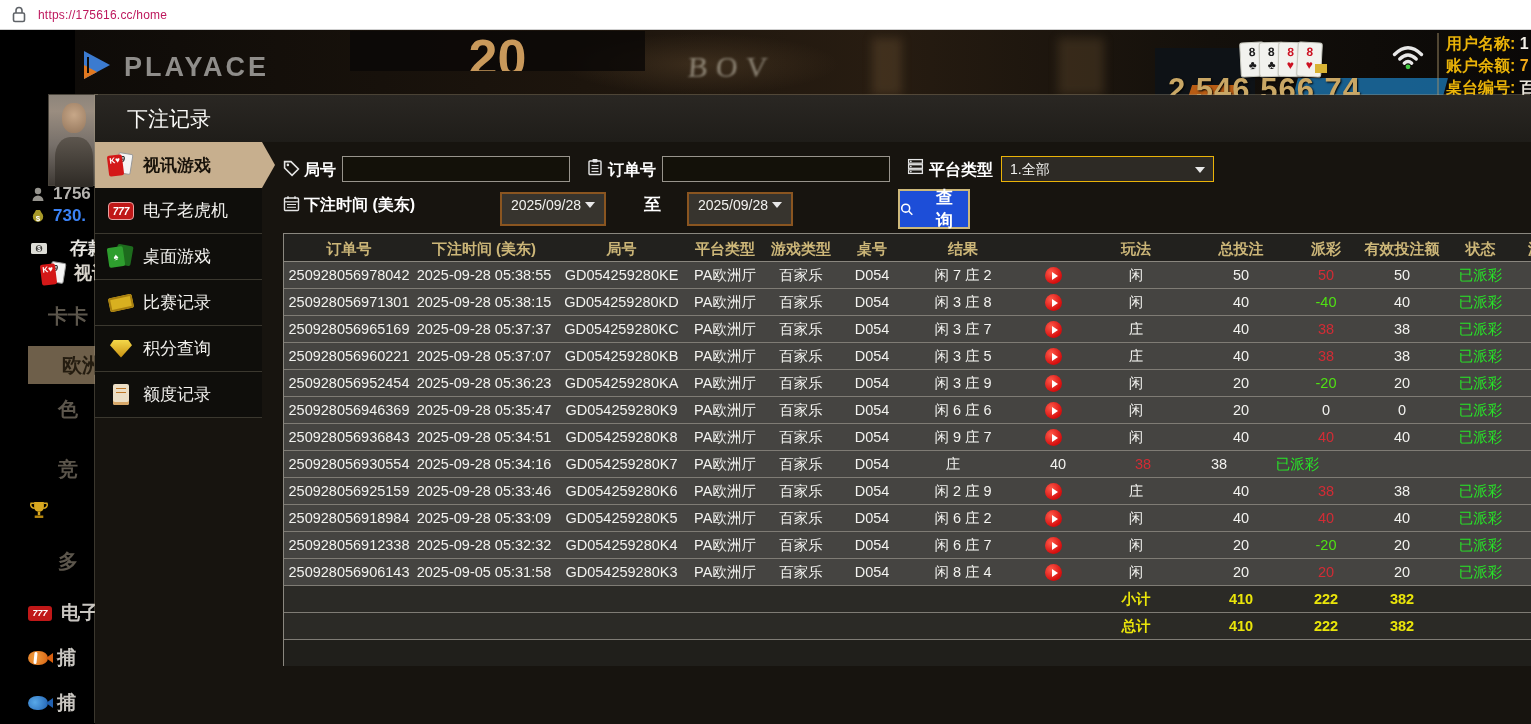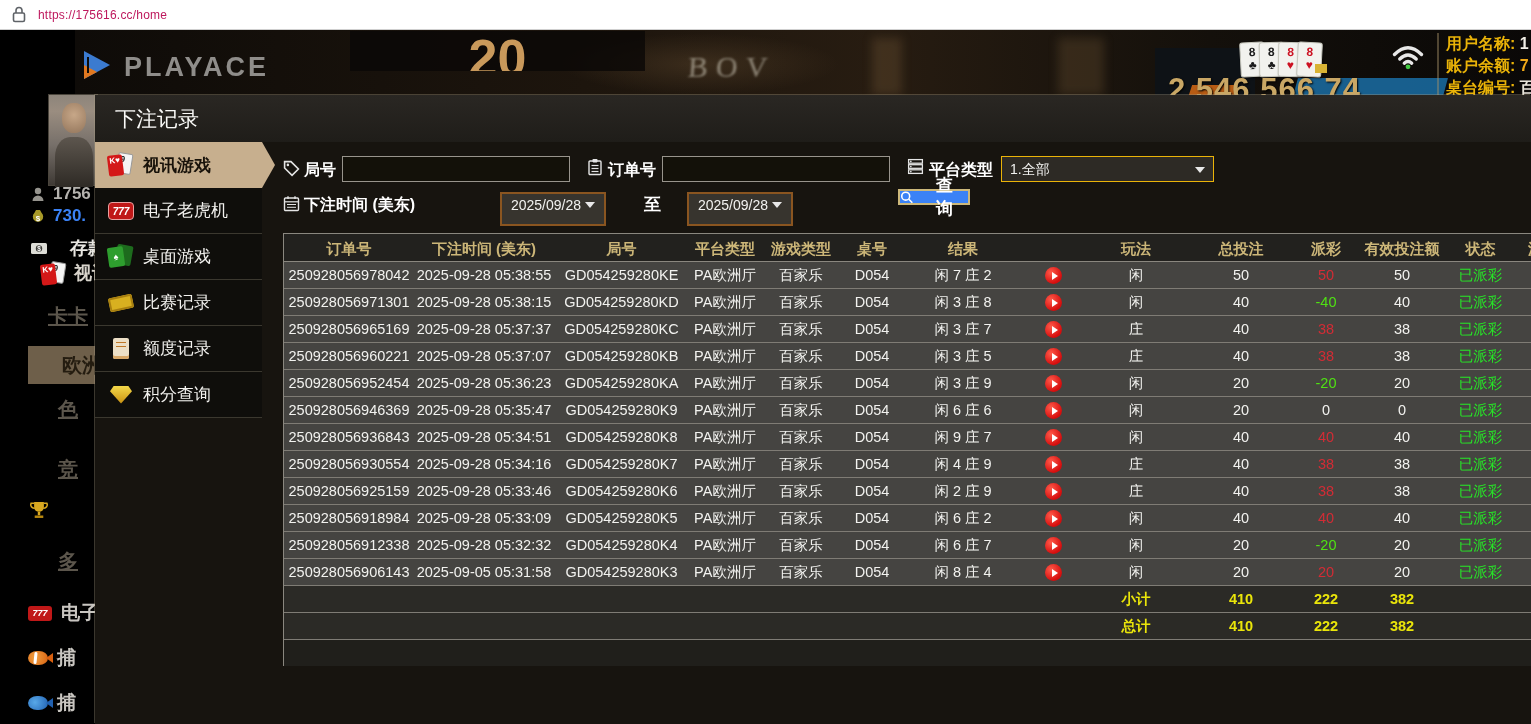--- a/index.html
+++ b/index.html
@@ -61,39 +61,39 @@
   .avatar::before { content:""; position:absolute; left:13px; top:8px; width:24px; height:30px; border-radius:45%;
     background:radial-gradient(circle at 50% 40%, #c7a788, #9d7f64 80%); }
   .avatar::after { content:""; position:absolute; left:6px; top:42px; width:38px; height:50px; border-radius:40% 40% 0 0;
     background:linear-gradient(#5d564e,#2e2a25); }
   .lp-row { display:flex; align-items:center; white-space:nowrap; }
   .lp-user { left:30px; top:184px; } .lp-user .txt { color:#b4b2ae; font-weight:bold; font-size:17px; margin-left:7px; }
   .lp-bal  { left:30px; top:206px; } .lp-bal .txt { color:#3b82f6; font-weight:bold; font-size:17px; margin-left:7px; }
   .lp-dep  { left:30px; top:236px; } .lp-dep .txt { color:#e9e7e2; font-weight:bold; font-size:18px; margin-left:22px; }
   .lp-vid  { left:40px; top:261px; } .lp-vid .txt { color:#d8d4cc; font-weight:bold; font-size:18px; margin-left:8px; }
   .lp-item { position:absolute; left:28px; width:130px; }
-  .lp-dim { color:#5c564c; font-size:20px; font-weight:bold; width:80px; text-align:center;text-decoration:underline; }
+  .lp-dim { color:#5c564c; font-size:20px; font-weight:bold; width:80px; text-align:center; }
   .lp-tan { background:#6e5f4a; color:#241c10; font-size:20px; font-weight:bold; height:38px; line-height:38px; padding-left:34px; width:160px; }
   .lp-bright { display:flex; align-items:center; }
   .lp-bright .txt { color:#c8c5c0; font-weight:bold; font-size:19px; margin-left:9px; }
 
   .lp-ic777 { display:inline-block; width:24px; height:15px; background:#c01818; border-radius:3px; color:#fff;
     font-size:9px; font-weight:bold; font-style:italic; text-align:center; line-height:15px; }
   .fish { display:inline-block; width:20px; height:14px; border-radius:50% / 55%; position:relative; }
   .fo { background:radial-gradient(circle at 35% 45%, #f0a040, #d86010); }
   .fb { background:radial-gradient(circle at 35% 45%, #58a8e8, #2060b0); }
   .fish::after { content:""; position:absolute; right:-5px; top:2px; border-top:5px solid transparent; border-bottom:5px solid transparent; }
   .fo::after { border-right:7px solid #d86010; }
   .fb::after { border-right:7px solid #2060b0; }
   .fo::before { content:""; position:absolute; left:6px; top:1px; width:3px; height:12px; background:#fff; border-radius:2px; transform:rotate(6deg); }
 
   
   .modal { position:absolute; left:95px; top:95px; width:1436px; height:629px; background:#17140f; z-index:20;
     box-shadow:-1px -1px 0 rgba(170,158,132,.35); }
-  .modal-title { height:47px; line-height:47px; padding-left:20px; font-size:21px; color:#fafaf8;
+  .modal-title { height:47px; line-height:47px; padding-left:32px; font-size:21px; color:#fafaf8;
     background:linear-gradient(#2a2723,#1f1d19); }
 
   .sidebar { position:absolute; left:0; top:47px; width:167px; }
   .sb-item { position:relative; height:46px; display:flex; align-items:center; padding-left:12px;
     background:#0f0e0b; border-bottom:1px solid #3b382f; cursor:pointer; }
   .sb-item .sb-label { margin-left:8px; font-size:17px; color:#f2f1ee; }
   .sb-item.sel { background:#c7af8e; border-bottom:none; }
   .sb-item.sel .sb-label { color:#18120a; font-weight:bold; }
   .sb-arrow { position:absolute; left:167px; top:0; width:0; height:0;
     border-top:23px solid transparent; border-bottom:23px solid transparent; border-left:13px solid #c7af8e; }
@@ -124,21 +124,21 @@
   .f-input { position:absolute; height:26px; background:#131109; border:1px solid #98948c; color:#eee;
     font-size:14px; padding:0 6px; width:228px; }
   .f-select { position:absolute; height:26px; background:#2d2a25; border:1px solid #eab308; color:#f2f2f0;
     font-size:14px; line-height:24px; padding:0 8px; cursor:pointer; }
   .f-select .arr { position:absolute; right:8px; top:10px; width:0; height:0;
     border-left:5px solid transparent; border-right:5px solid transparent; border-top:6px solid #e8e8e8; }
   .f-date { position:absolute; width:106px; height:34px; background:#37342e; border:2px solid #8a5520; color:#f2f2f0;
     font-size:14px; line-height:22px; text-align:center; cursor:pointer; }
   .f-date .arr { display:inline-block; width:0; height:0; margin-left:4px; vertical-align:2px;
     border-left:5px solid transparent; border-right:5px solid transparent; border-top:6px solid #e8e8e8; }
-  .query-btn { position:absolute; left:803px; top:94px; width:72px; height:16px; background:#3b82f6;
+  .query-btn { position:absolute; left:803px; top:94px; width:72px; height:40px; background:#1d4ed8;
     border:2px solid #cdb87a; display:flex; align-items:center; justify-content:center; gap:22px; cursor:pointer; }
   .query-btn .q-label { color:#fff; font-size:17px; font-weight:bold; }
 
   
   .btable { position:absolute; left:188px; top:138px; width:1248px; overflow:hidden; border-left:1px solid #8a877f; }
   .thead { display:flex; width:1319px; height:29px; line-height:29px; background:#22211e;
     border-top:1px solid #8a877f; border-bottom:1px solid #8a877f; color:#ccb678; font-weight:bold; font-size:15px; }
   .trow { display:flex; width:1319px; height:27px; line-height:27px; background:#454441;
     border-bottom:1px solid #7f7c75; color:#f2f2ef; font-size:14.5px; }
   .trow.totals { background:#2b2a26; }
@@ -311,26 +311,26 @@
             <span class="tg tg1"></span>
             <span class="tg tg2">♠</span>
           </span>
           <span class="sb-label">桌面游戏</span>
         </div>
         <div class="sb-item">
           <span class="ic ic-ticket"></span>
           <span class="sb-label">比赛记录</span>
         </div>
         <div class="sb-item">
+          <span class="ic ic-gem"></span>
+          <span class="sb-label">积分查询</span>
+        </div>
+        <div class="sb-item">
           <span class="ic ic-doc"></span>
           <span class="sb-label">额度记录</span>
-        </div>
-        <div class="sb-item">
-          <span class="ic ic-gem"></span>
-          <span class="sb-label">积分查询</span>
         </div>
       </div>
 
     <span class="f-ic" style="left:188px;top:65px;">
       <svg width="17" height="17" viewBox="0 0 16 16">
           <path d="M1.5 1.5 h6 l7 7 -6 6 -7 -7 z" fill="none" stroke="#e5e5e5" stroke-width="1.5"></path>
           <circle cx="4.6" cy="4.6" r="1.2" fill="#e5e5e5"></circle>
         </svg>
     </span>
     <span class="f-label" style="left:209px;top:62px;">局号</span>
@@ -511,21 +511,20 @@
           <div class="cell c11 st-paid">已派彩</div>
           <div class="cell c12"></div>
         </div>
         <div class="trow">
           <div class="cell c0">250928056930554</div>
           <div class="cell c1">2025-09-28 05:34:16</div>
           <div class="cell c2">GD054259280K7</div>
           <div class="cell c3">PA欧洲厅</div>
           <div class="cell c4">百家乐</div>
           <div class="cell c5">D054</div>
-          <div class="cell c6 reswrap"><span class="resinner">闲 4 庄 9</span><span class="playbtn"></span></div>
           <div class="cell c7">庄</div>
           <div class="cell c8">40</div>
           <div class="cell c9 pay pos">38</div>
           <div class="cell c10">38</div>
           <div class="cell c11 st-paid">已派彩</div>
           <div class="cell c12"></div>
         </div>
         <div class="trow">
           <div class="cell c0">250928056925159</div>
           <div class="cell c1">2025-09-28 05:33:46</div>

